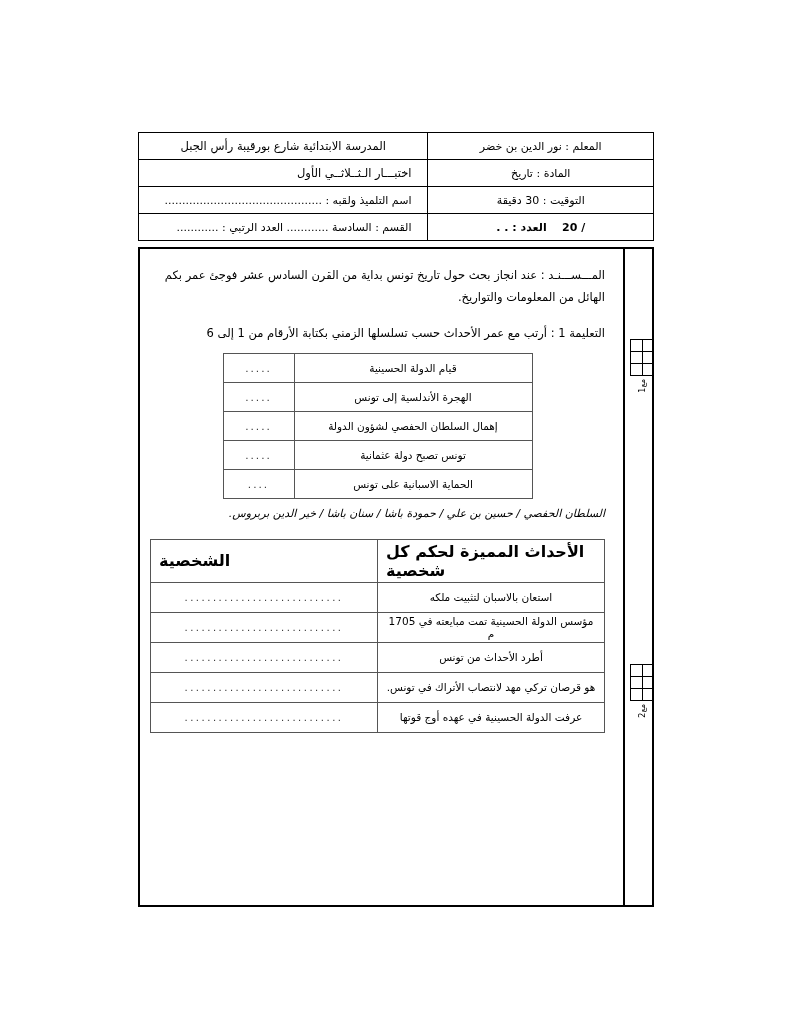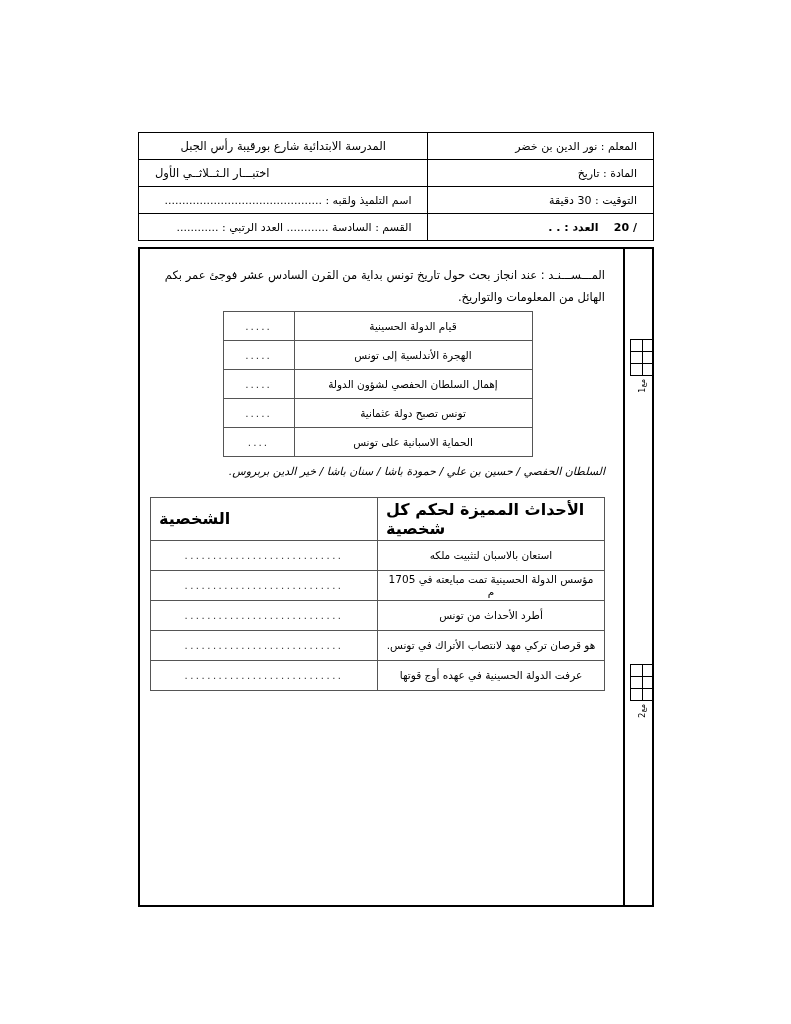--- a/index.html
+++ b/index.html
@@ -34,28 +34,28 @@
   }
   .header-table td {
     border: 1px solid #000;
     padding: 3px 16px;
     vertical-align: middle;
     height: 20px;
   }
   .hdr-right { width: 43%; text-align: center; }
   .hdr-left  { width: 57%; text-align: center; }
   .cell-line { text-align: right; }
-  .cell-center { text-align: right; border-radius: 13px; }
+  .cell-center { text-align: center; border-radius: 13px; }
   .hdr-title {
     font-size: 11.5px;
     text-align: center;
   }
   .hdr-exam {
     font-size: 11.5px;
-    text-align: left;
+    text-align: right;
     letter-spacing: 1px;
   }
   .num-box { font-weight: bold; }
 
   
   .body-frame {
     width: 516px;
     margin: 6px auto 0 auto;
     border: 2px solid #000;
     box-sizing: border-box;
@@ -202,20 +202,21 @@
     </tr>
   </tbody>
     </table>
 
   <div class="body-frame">
 
     <div class="content-col">
 
       <div class="intro">المـــســـنـد : عند انجاز بحث حول تاريخ تونس بداية من القرن السادس عشر فوجئ عمر بكم الهائل من المعلومات والتواريخ.</div>
 
+      <div class="instruction">التعليمة 1 : أرتب  مع عمر  الأحداث حسب تسلسلها الزمني بكتابة الأرقام من 1 إلى 6</div>
 
       <table class="events-table">
         <tbody>
             <tr>
           <td>قيام الدولة الحسينية</td>
           <td class="answer">.....</td>
         </tr>
         <tr>
           <td>الهجرة الأندلسية إلى تونس</td>
           <td class="answer">.....</td>

